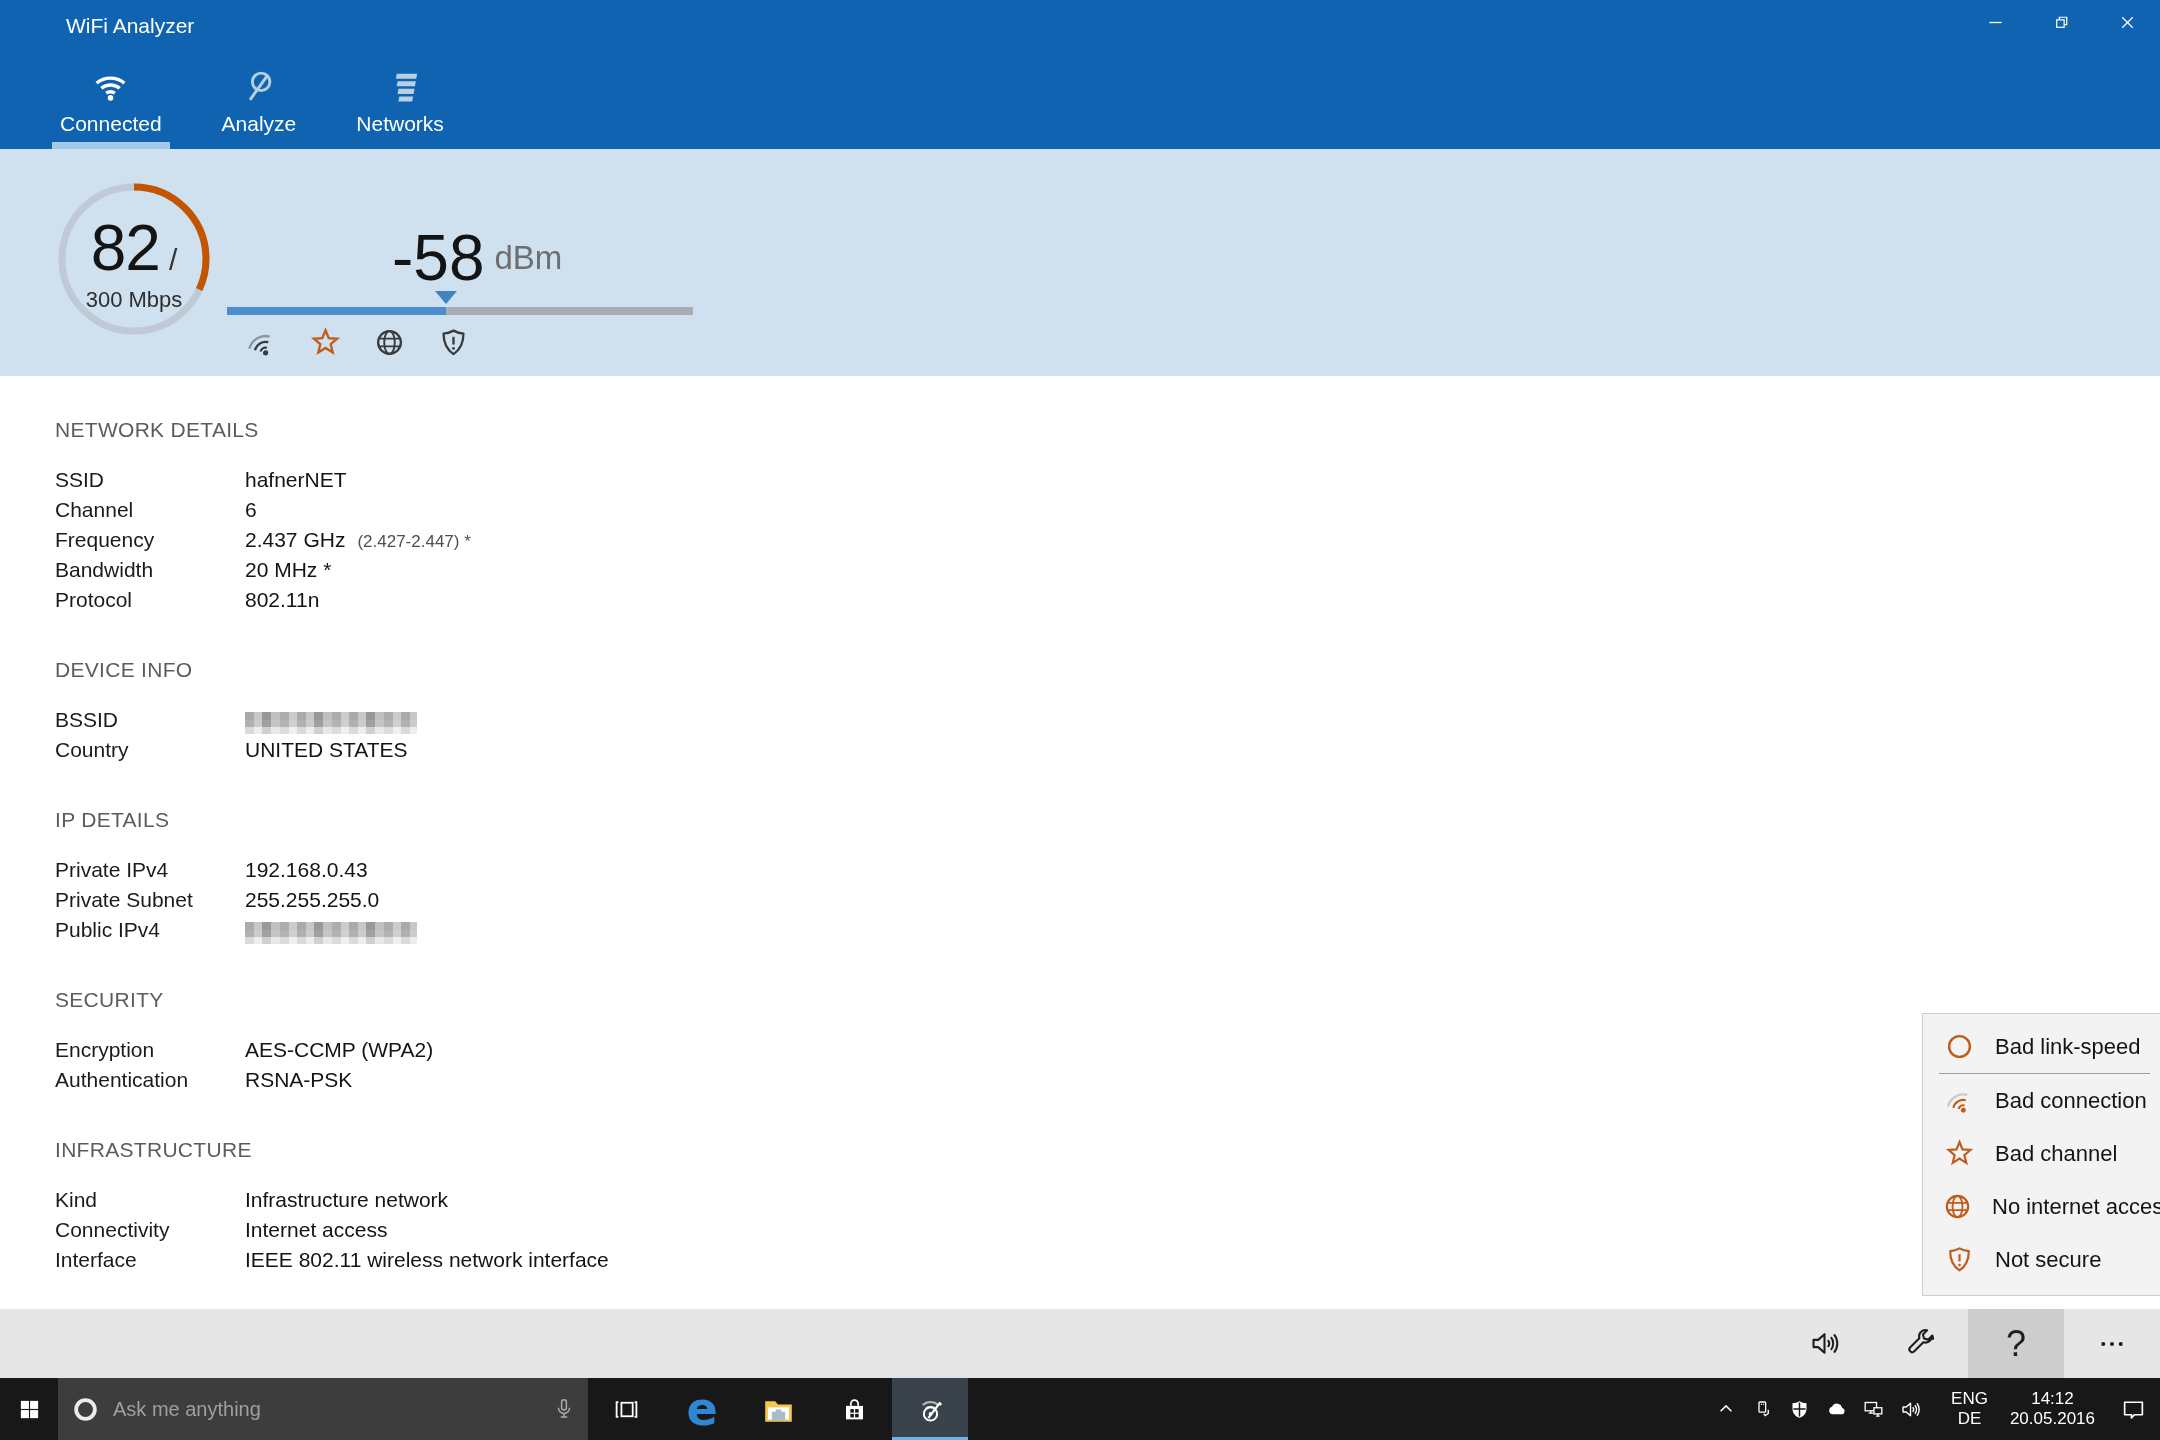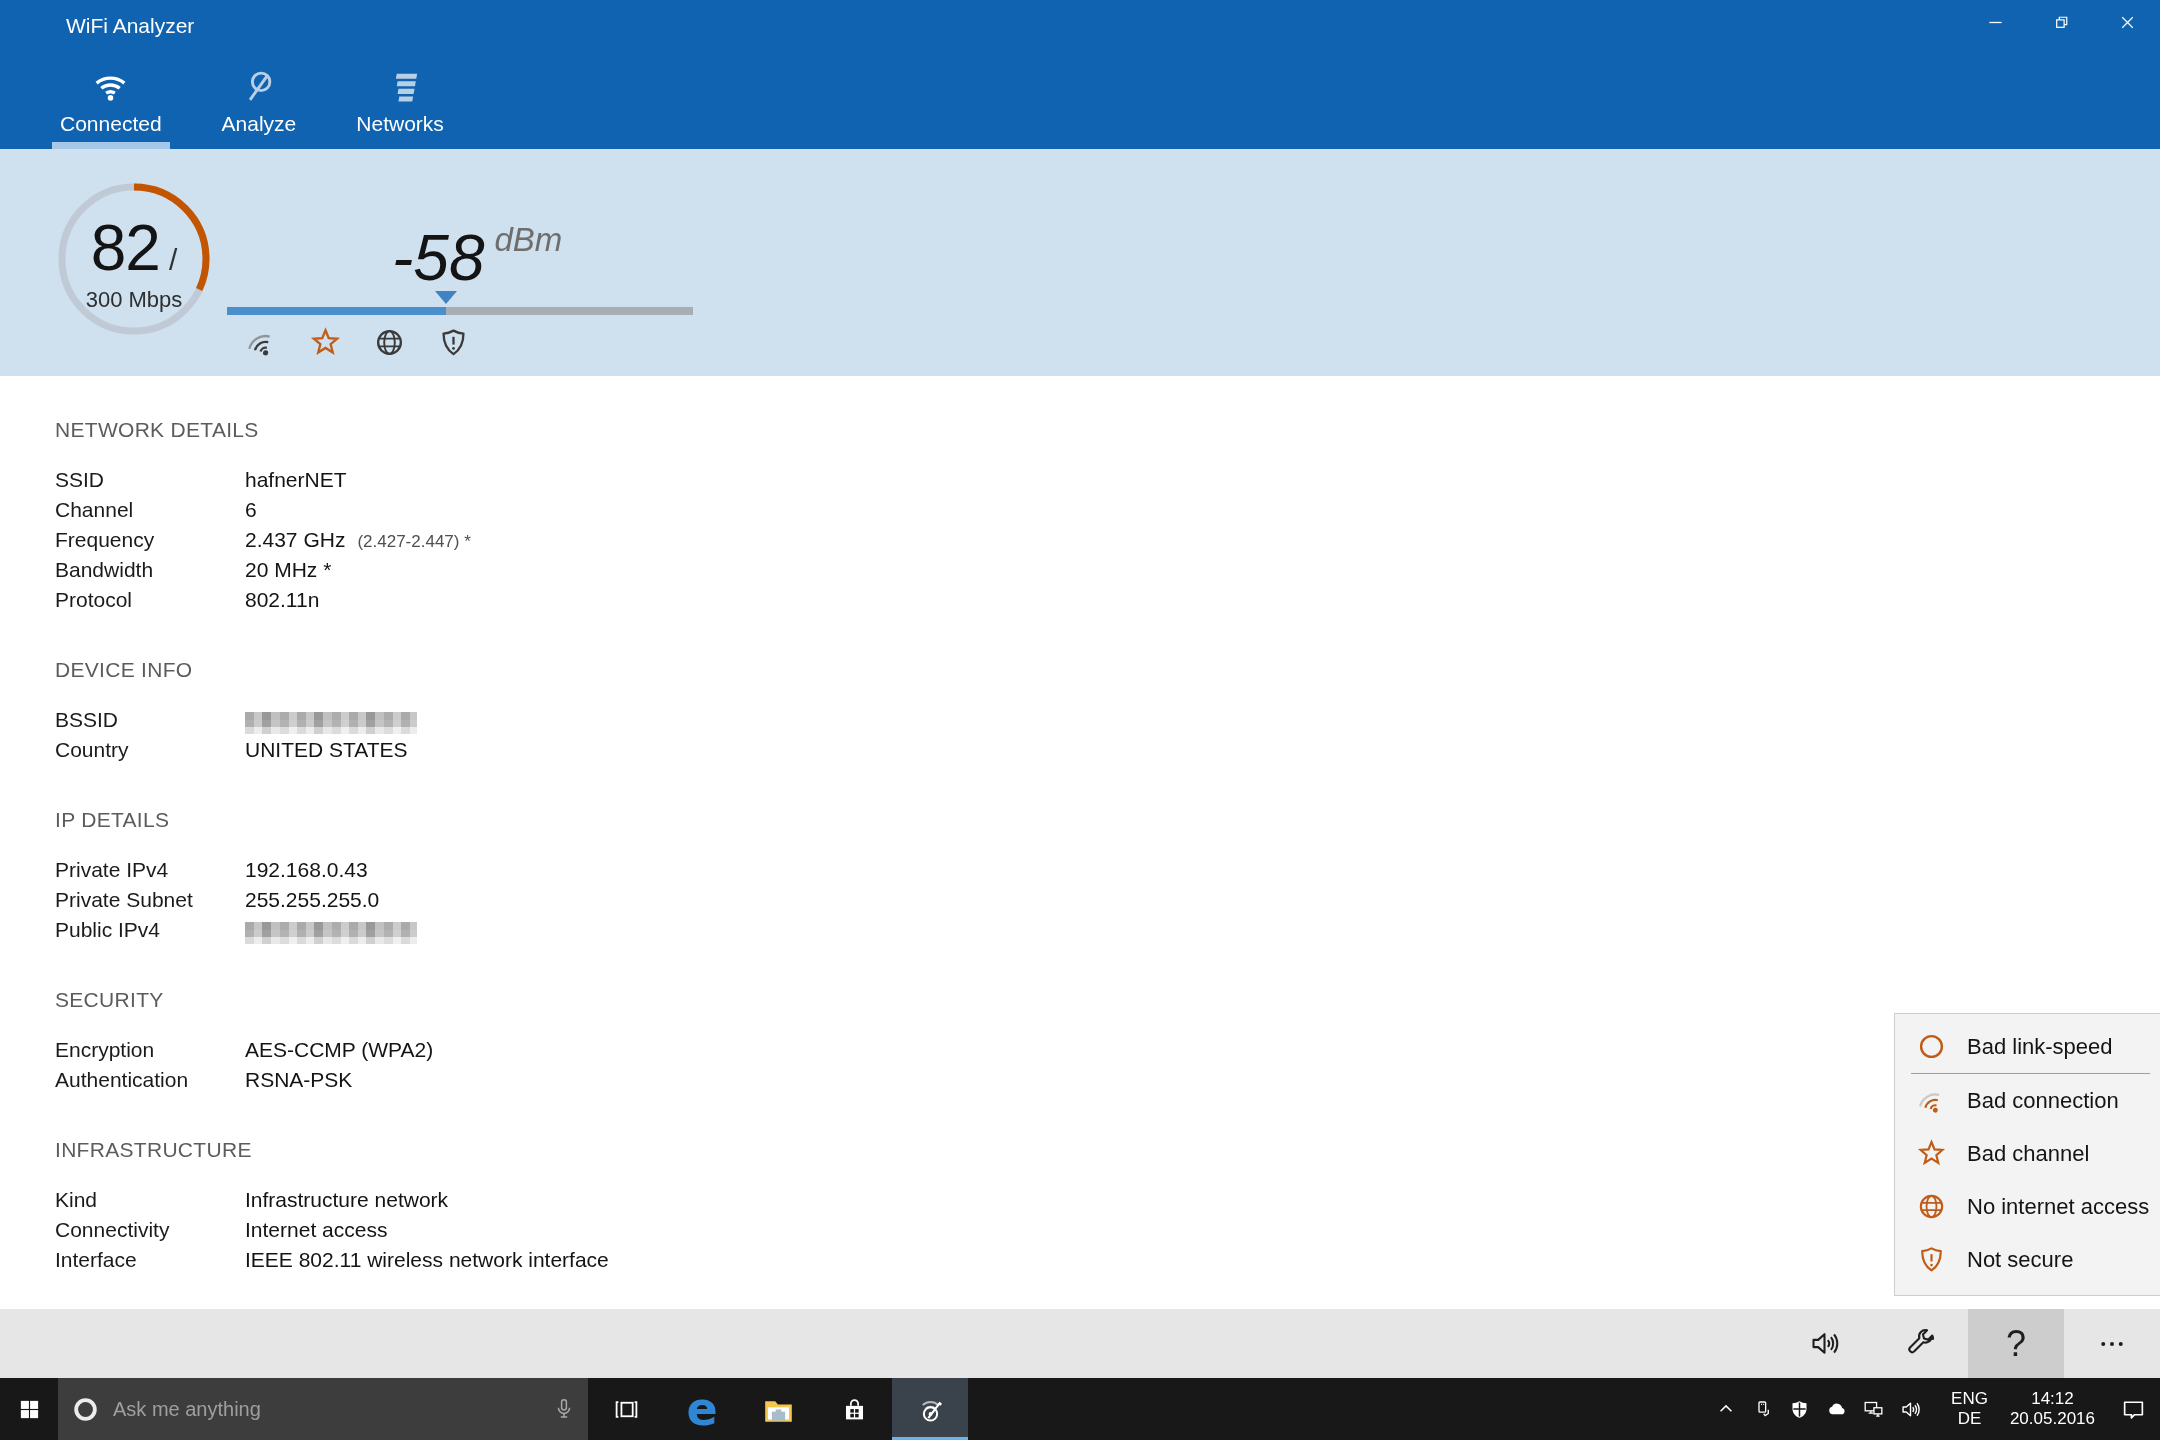--- a/index.html
+++ b/index.html
@@ -18,21 +18,21 @@
   .tab-icon{height:36px;display:flex;align-items:flex-end;}
 
   
   .hero{position:absolute;top:149px;left:0;width:100%;height:227px;background:var(--hero-bg,#cfe0ef);}
   .gauge{position:absolute;left:56px;top:32px;width:156px;height:156px;}
   .gauge svg{position:absolute;left:0;top:0;}
   .gauge-text{position:absolute;left:0;right:0;top:30px;text-align:center;color:#141414;white-space:nowrap;}
   .g-val{font-size:64px;font-weight:300;letter-spacing:-1px;}
   .g-sep{font-size:30px;font-weight:300;margin-left:9px;color:#333;}
   .gauge-max{position:absolute;left:0;right:0;top:106px;text-align:center;font-size:22px;color:#2e2e2e;}
-  .signal{position:absolute;left:392px;top:72px;display:flex;align-items:flex-start;font-style:italic;}
+  .signal{position:absolute;left:392px;top:72px;display:flex;align-items:center;}
   .sig-val{font-size:64px;font-weight:300;color:#141414;}
   .sig-unit{font-size:33px;color:#6e6e6e;margin-left:10px;}
   .slider{position:absolute;left:227px;top:158px;width:466px;height:8px;}
   .slider-track{position:absolute;left:0;top:0;right:0;bottom:0;background:#a8adb3;}
   .slider-fill{height:100%;background:var(--slider-blue,#4a8fcb);}
   .slider-marker{position:absolute;top:-16px;width:0;height:0;border-left:11px solid transparent;border-right:11px solid transparent;border-top:13px solid var(--marker-blue,#3f83c0);transform:translateX(-11px);}
   .status-icons{position:absolute;left:246px;top:178px;display:flex;gap:33px;align-items:center;}
   .status-icon{display:flex;}
 
   
@@ -41,21 +41,21 @@
   .section h2{font-size:21px;font-weight:400;color:#5c5c5c;margin:0 0 26px 0;letter-spacing:.3px;}
   .row{display:flex;align-items:baseline;height:30px;font-size:21px;color:#141414;}
   .row .lbl{width:190px;color:#1b1b1b;flex:none;}
   .row .note{font-size:17px;color:#4f4f4f;margin-left:12px;}
   .redacted{width:172px;height:22px;align-self:center;image-rendering:pixelated;
     background:
       repeating-linear-gradient(0deg, rgba(255,255,255,.45) 0 7px, rgba(120,120,120,.18) 7px 14px, rgba(0,0,0,.10) 14px 22px),
       repeating-linear-gradient(90deg,#bdbdbd 0 9px,#dedede 9px 17px,#a9a9a9 17px 26px,#d6d6d6 26px 35px,#c0c0c0 35px 44px,#e3e3e3 44px 52px);}
 
   
-  .legend{position:absolute;top:1013px;right:0;width:266px;height:283px;background:#f3f3f3;border:1px solid #cdcdcd;border-right:none;box-sizing:border-box;padding-top:6px;z-index:5;}
+  .legend{position:absolute;top:1013px;right:0;width:238px;height:283px;background:#f3f3f3;border:1px solid #cdcdcd;border-right:none;box-sizing:border-box;padding-top:6px;z-index:5;}
   .legend-item{display:flex;align-items:center;height:53px;padding-left:20px;}
   .legend-item .li-icon{width:32px;display:flex;justify-content:center;}
   .legend-item .li-label{margin-left:20px;font-size:22px;color:#141414;white-space:nowrap;}
   .legend-divider{height:1px;background:#9e9e9e;margin:0 10px 0 16px;}
 
   
   .appbar{position:absolute;top:1309px;left:0;width:100%;height:69px;background:var(--appbar-bg,#e6e6e6);display:flex;justify-content:flex-end;}
   .ab-btn{width:96px;height:100%;display:flex;align-items:center;justify-content:center;border:none;background:transparent;cursor:pointer;padding:0;}
   .ab-btn.active{background:#cdcdcd;}
   .ab-glyph{font-size:36px;font-weight:300;color:#1e1e1e;font-family:"Liberation Sans","DejaVu Sans",sans-serif;}

